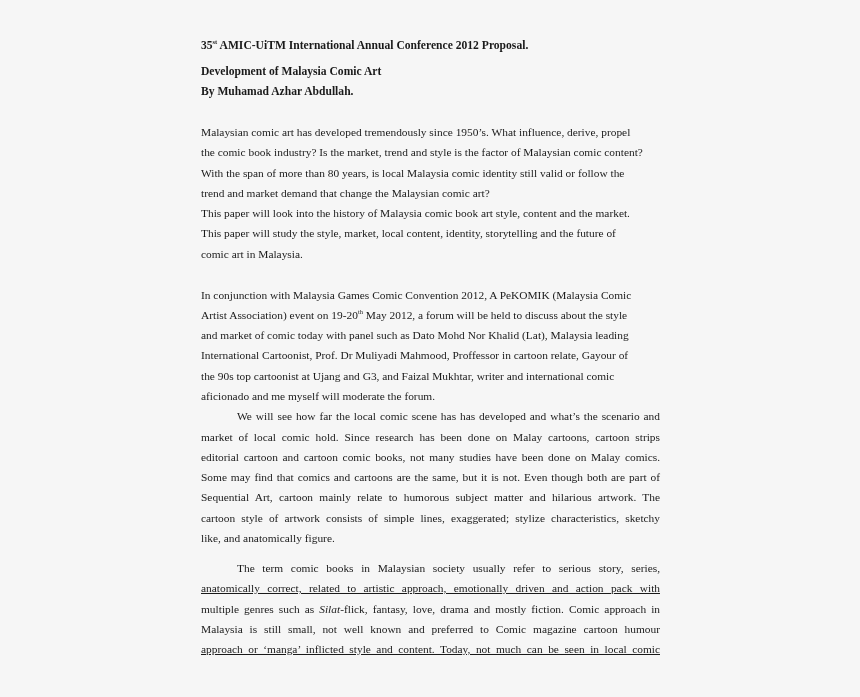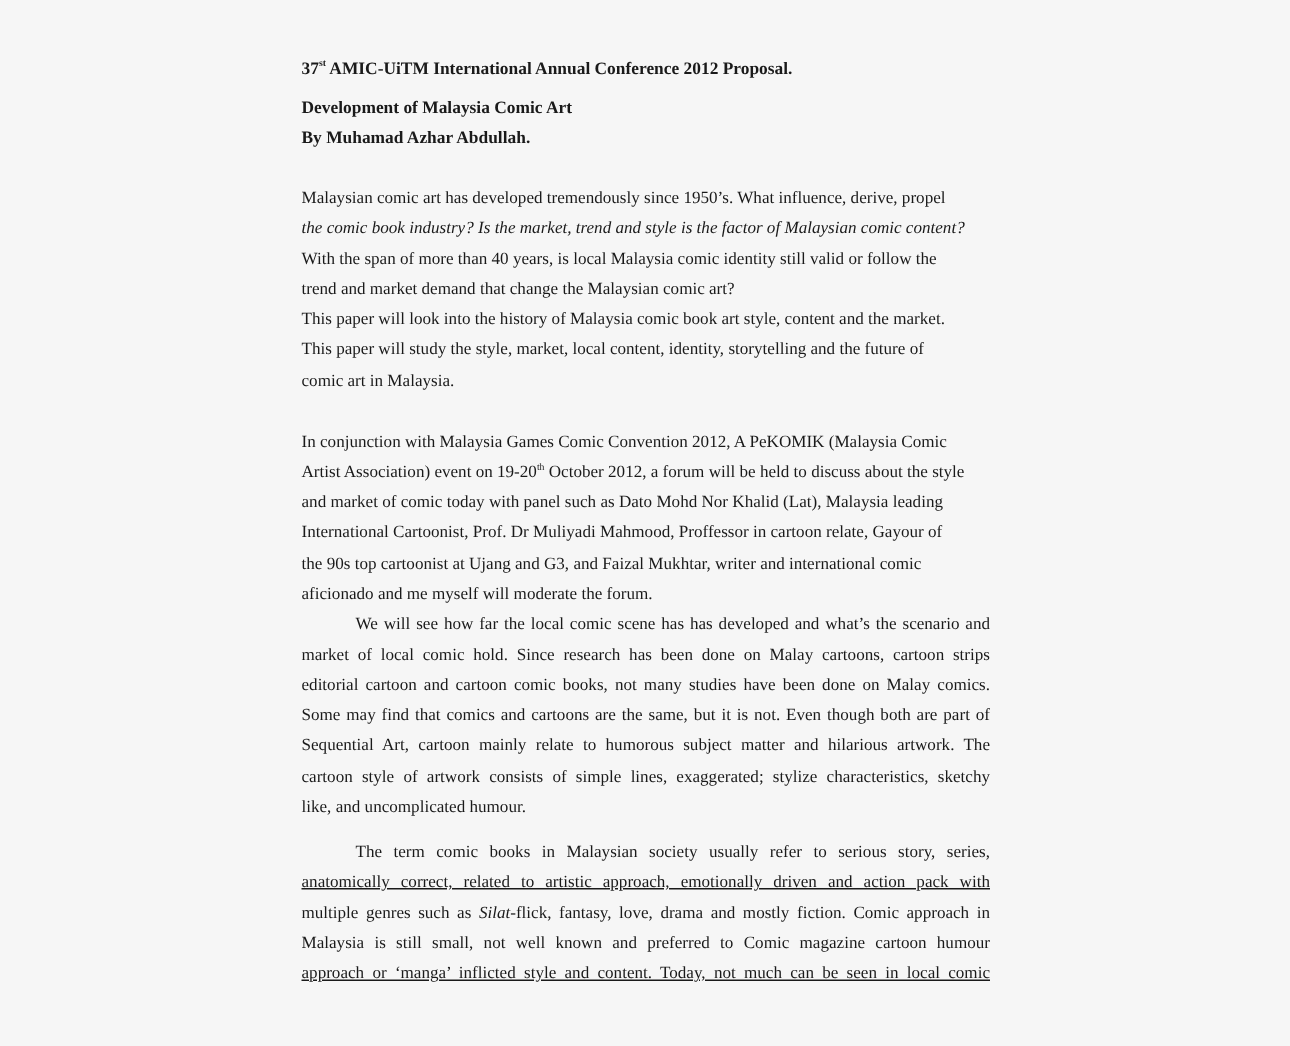--- a/index.html
+++ b/index.html
@@ -46,51 +46,51 @@
       line-height: 0;
       vertical-align: super;
     }
     i { font-style: italic; }
   </style>
 </head>
 <body>
 
 <div class="page">
 
-  <div class="line bold" style="top:39px;"><span>37</span><sup>st</sup><span> AMIC-UiTM International Annual Conference 2012 Proposal.</span></div>
+  <div class="line bold" style="top:39px;"><span>35</span><sup>st</sup><span> AMIC-UiTM International Annual Conference 2012 Proposal.</span></div>
   <div class="line bold" style="top:65px;">Development of Malaysia Comic Art</div>
   <div class="line bold" style="top:85px;">By Muhamad Azhar Abdullah.</div>
 
   <div>
     <div class="line" style="top:125px;">Malaysian comic art has developed tremendously since 1950’s. What influence, derive, propel</div>
-    <div class="line" style="top:145px;font-style:italic;">the comic book industry? Is the market, trend and style is the factor of Malaysian comic content?</div>
-    <div class="line" style="top:166px;">With the span of more than 40 years, is local Malaysia comic identity still valid or follow the</div>
+    <div class="line" style="top:145px;">the comic book industry? Is the market, trend and style is the factor of Malaysian comic content?</div>
+    <div class="line" style="top:166px;">With the span of more than 80 years, is local Malaysia comic identity still valid or follow the</div>
     <div class="line" style="top:186px;">trend and market demand that change the Malaysian comic art?</div>
     <div class="line" style="top:206px;">This paper will look into the history of Malaysia comic book art style, content and the market.</div>
     <div class="line" style="top:226px;">This paper will study the style, market, local content, identity, storytelling and the future of</div>
     <div class="line" style="top:247px;">comic art in Malaysia.</div>
   </div>
 
   <div>
     <div class="line" style="top:288px;">In conjunction with Malaysia Games Comic Convention 2012, A PeKOMIK (Malaysia Comic</div>
-    <div class="line" style="top:308px;"><span>Artist Association) event on 19-20</span><sup>th</sup><span> October 2012, a forum will be held to discuss about the style</span></div>
+    <div class="line" style="top:308px;"><span>Artist Association) event on 19-20</span><sup>th</sup><span> May 2012, a forum will be held to discuss about the style</span></div>
     <div class="line" style="top:328px;">and market of comic today with panel such as Dato Mohd Nor Khalid (Lat), Malaysia leading</div>
     <div class="line" style="top:348px;">International Cartoonist, Prof. Dr Muliyadi Mahmood, Proffessor in cartoon relate, Gayour of</div>
     <div class="line" style="top:369px;">the 90s top cartoonist at Ujang and G3, and Faizal Mukhtar, writer and international comic</div>
     <div class="line" style="top:389px;">aficionado and me myself will moderate the forum.</div>
   </div>
 
   <div>
     <div class="line just indent" style="top:409px;">We will see how far the local comic scene has has developed and what’s the scenario and</div>
     <div class="line just" style="top:430px;">market of local comic hold. Since research has been done on Malay cartoons, cartoon strips</div>
     <div class="line just" style="top:450px;">editorial cartoon and cartoon comic books, not many studies have been done on Malay comics.</div>
     <div class="line just" style="top:470px;">Some may find that comics and cartoons are the same, but it is not. Even though both are part of</div>
     <div class="line just" style="top:490px;">Sequential Art, cartoon mainly relate to humorous subject matter and hilarious artwork. The</div>
     <div class="line just" style="top:511px;">cartoon style of artwork consists of simple lines, exaggerated; stylize characteristics, sketchy</div>
-    <div class="line" style="top:531px;">like, and uncomplicated humour.</div>
+    <div class="line" style="top:531px;">like, and anatomically figure.</div>
   </div>
 
   <div>
     <div class="line just indent" style="top:561px;">The term comic books in Malaysian society usually refer to serious story, series,</div>
     <div class="line just" style="top:581px;text-decoration:underline;">anatomically correct, related to artistic approach, emotionally driven and action pack with</div>
     <div class="line just" style="top:602px;"><span>multiple genres such as </span><i>Silat</i><span>-flick, fantasy, love, drama and mostly fiction. Comic approach in</span></div>
     <div class="line just" style="top:622px;">Malaysia is still small, not well known and preferred to Comic magazine cartoon humour</div>
     <div class="line just" style="top:642px;text-decoration:underline;">approach or ‘manga’ inflicted style and content. Today, not much can be seen in local comic</div>
   </div>
 

